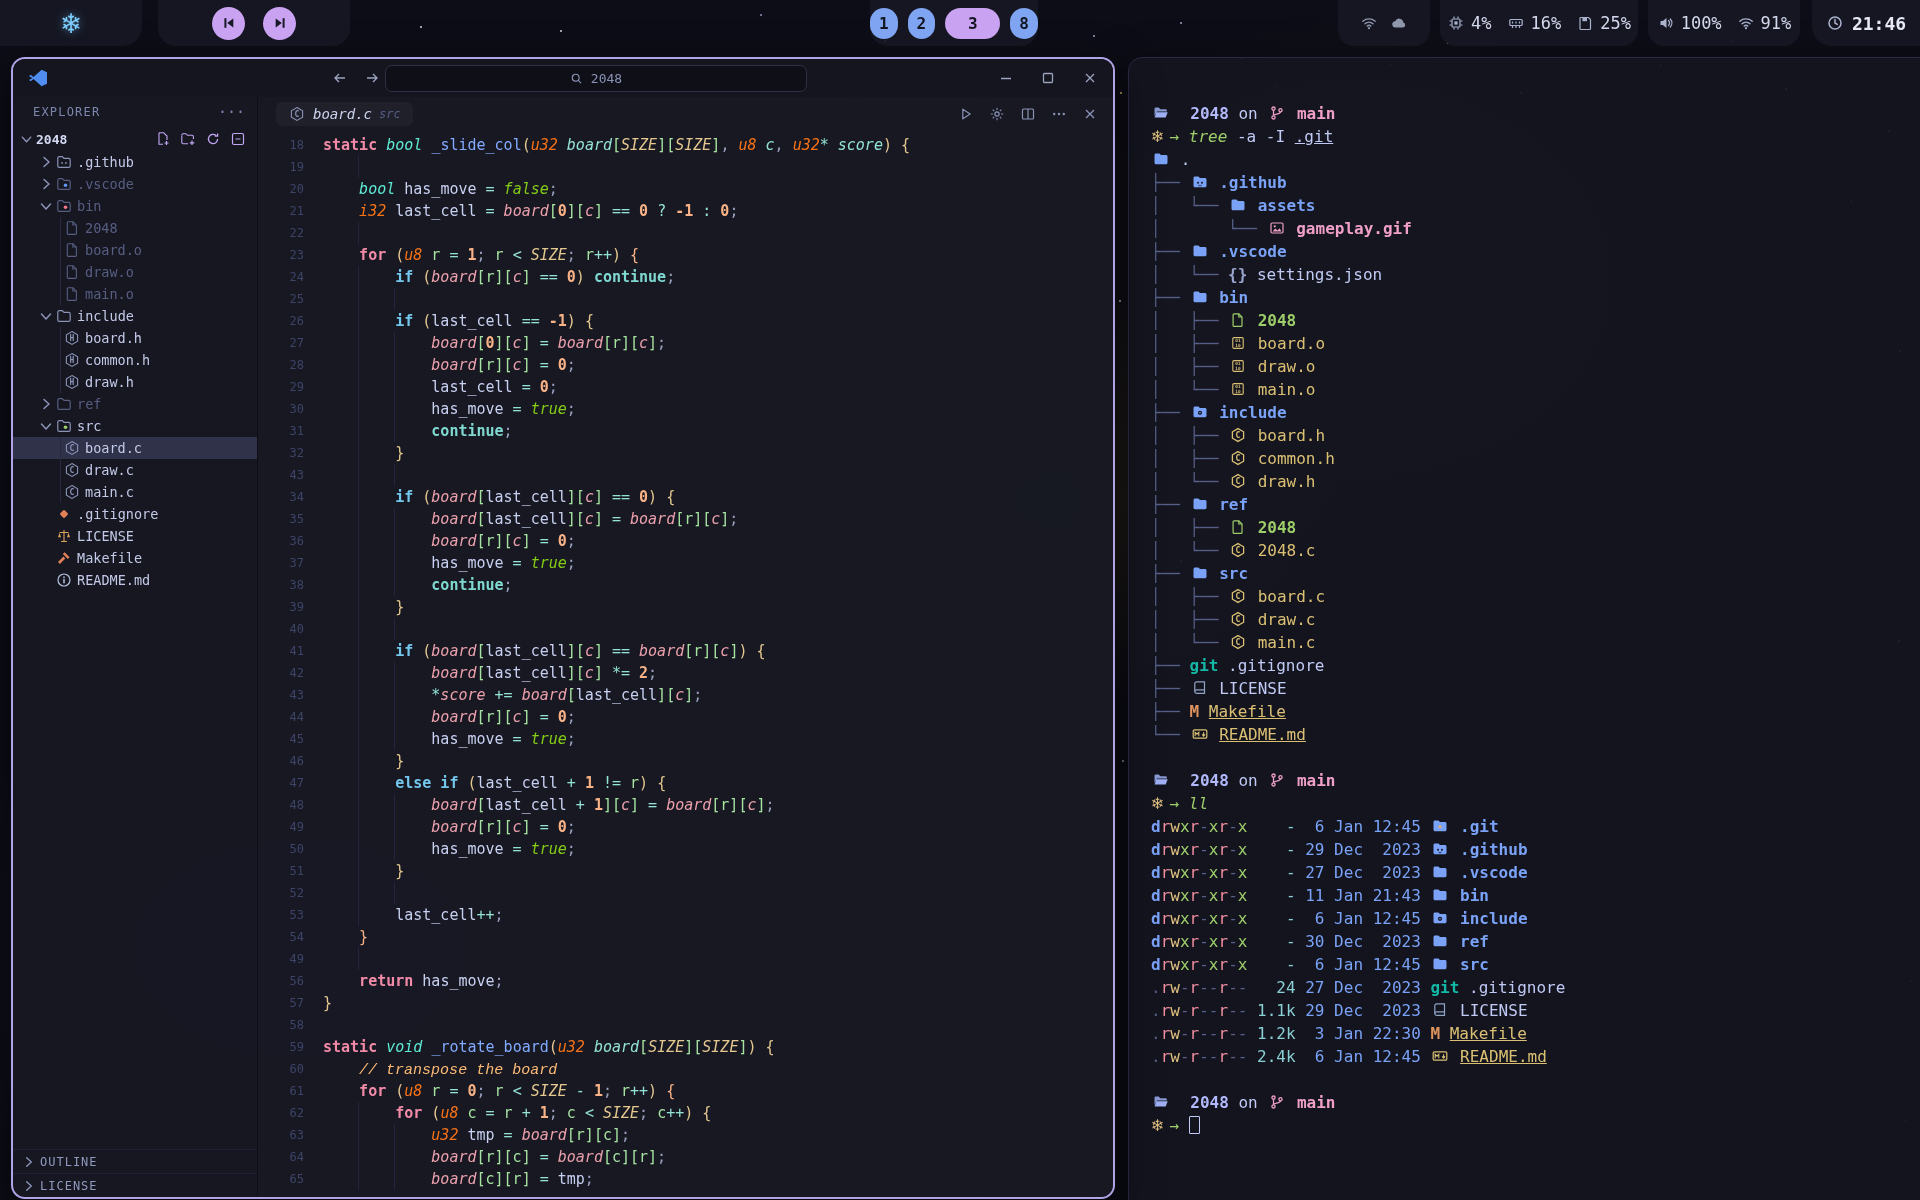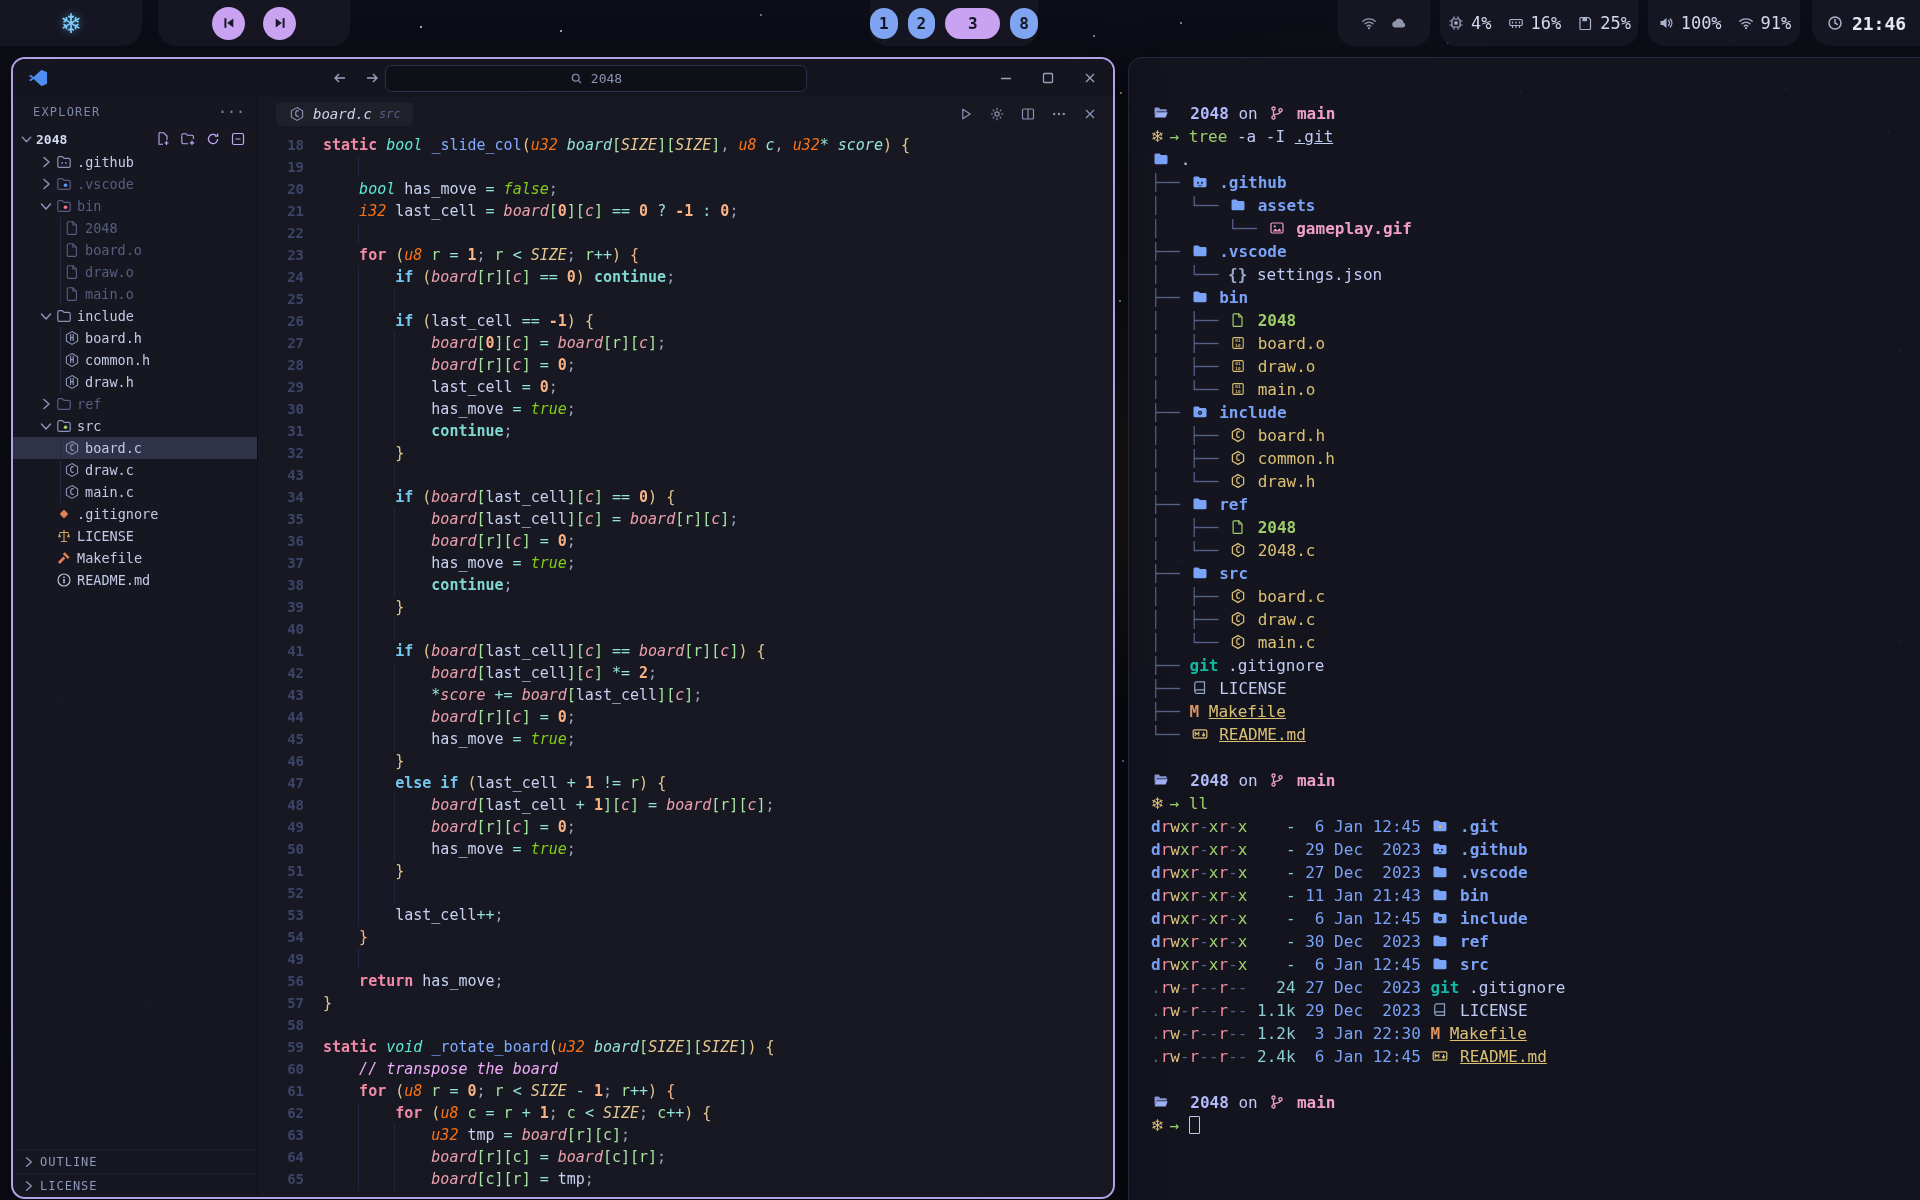--- a/index.html
+++ b/index.html
@@ -78,59 +78,59 @@
   .tabbar{height:34px;flex:none;display:flex;align-items:center;padding-left:18px;}
   .tab{display:flex;align-items:center;gap:7px;padding:4px 12px;border-radius:6px;background:rgba(255,255,255,.035);cursor:pointer;}
   .tab .fico{color:#8a93b5;}
   .tablabel{color:#cdd4f0;font-size:14px;font-style:italic;}
   .tabhint{color:#565f89;font-size:12px;font-style:italic;}
   .tabacts{margin-left:auto;display:flex;gap:13px;padding-right:14px;color:#8a93b5;}
   .tabacts .ic{cursor:pointer;}
 
   .code{flex:1;min-height:0;padding-top:3px;cursor:text;}
   .cl{height:22px;line-height:22px;white-space:pre;font-size:15px;display:flex;}
-  .ln{width:46px;text-align:right;padding-right:19px;color:#3d4468;flex:none;font-size:14px;font-weight:bold;}
+  .ln{width:46px;text-align:right;padding-right:19px;color:#3d4468;flex:none;font-size:12px;}
   .ct{flex:1;min-width:0;}
   .g{display:inline-block;width:4ch;height:22px;vertical-align:top;}
   .g.gl{box-shadow:inset -1px 0 0 #222540;}
   .kw{color:#f38ba8;font-weight:600;}
   .cn{color:#74c7ec;font-weight:600;}
   .fl{color:#7fd9d0;font-weight:600;}
   .tb{color:#5eead4;font-style:italic;}
   .tn{color:#f97316;font-style:italic;}
   .fn{color:#82aaff;}
   .pr{color:#94e2d5;font-style:italic;}
   .pv{color:#eba0ac;font-style:italic;}
   .lv{color:#a6e3a1;}
   .v{color:#c8d0f0;}
   .c{color:#e5c890;font-style:italic;}
   .n{color:#fab387;font-weight:600;}
   .o{color:#94e2d5;}
   .p{color:#9aa2c0;}
   .b1{color:#e5c890;}
   .b2{color:#a6e3a1;}
   .b3{color:#fab387;}
-  .cm{color:#f0abfc;font-style:italic;}
+  .cm{color:#fdba74;font-style:italic;font-family:Liberation Mono, monospace;}
   .bo{color:#84cc16;font-style:italic;}
 
   
   .terminal{position:absolute;left:1128px;top:57px;width:786px;height:1138px;background:rgba(20,21,31,.94);
     border:1px solid #272c44;border-radius:14px;padding:44px 14px 0 22px;overflow:hidden;box-shadow:0 14px 44px rgba(0,0,0,.5);z-index:2;cursor:text;}
   .tl{height:23px;line-height:23px;white-space:pre;font-size:16px;color:#c0caf5;}
   .tl .ic{width:20px;height:17px;vertical-align:-2px;}
   .tdim{color:#565f89;}
   .tdir{color:#7aa2f7;font-weight:bold;}
   .tkh{color:#dbc074;}
   .tkhu{color:#dbc074;text-decoration:underline;}
   .tgr{color:#9ece6a;font-weight:bold;}
   .tpk{color:#f0a0c8;font-weight:bold;}
   .tfg{color:#c0caf5;}
   .tul{color:#c0caf5;text-decoration:underline;}
   .tlav{color:#b3bafc;font-weight:bold;}
-  .tcmd{color:#9ece6a;}
+  .tcmd{color:#9ece6a;font-style:italic;}
   .tsnow{color:#e0c080;font-family:"DejaVu Sans",sans-serif;}
   .tsz{color:#8ad0d4;}
   .tdt{color:#7aa2f7;}
   .tgit{color:#14b8a6;font-weight:bold;}
   .tM{color:#de935f;font-weight:bold;}
   .tbrace{color:#9aa5ce;font-weight:bold;}
   .pd{color:#7aa2f7;font-weight:bold;}
   .prm{color:#f08ea0;}
   .pwm{color:#e0c080;}
   .pxm{color:#9ece6a;}

